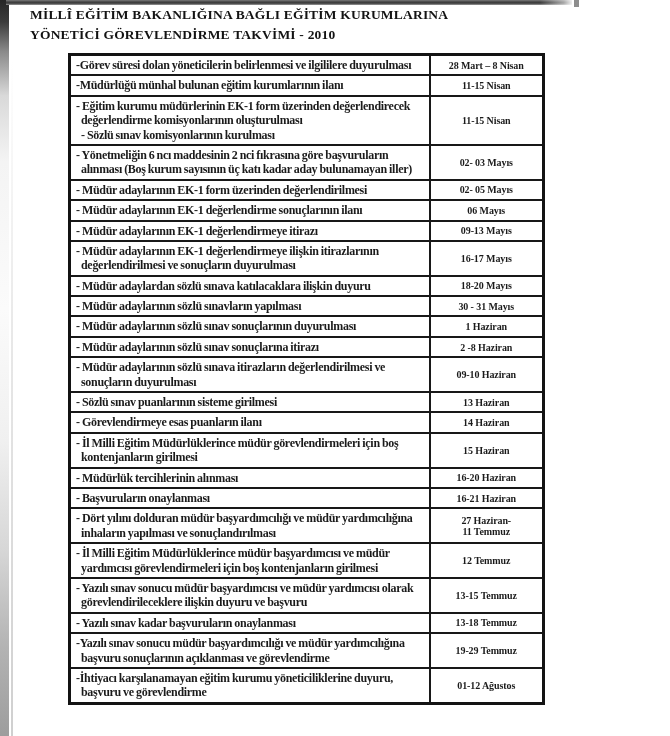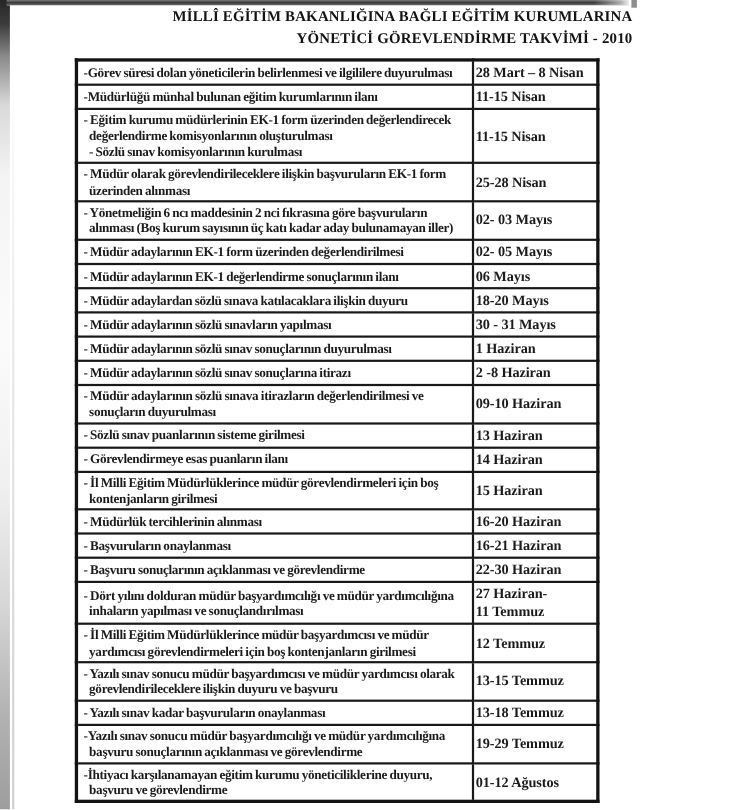--- a/index.html
+++ b/index.html
@@ -48,21 +48,21 @@
     left: 574px; top: 0;
     width: 5px; height: 7px;
     background: #8e8e8e;
   }
 
   .page-title {
     position: absolute;
     top: 5px;
     left: 30px;
     width: 545px;
-    text-align: right;
+    text-align: left;
     font-weight: bold;
     font-size: 13.5px;
     line-height: 1.5;
     color: #131313;
     letter-spacing: 0.2px;
   }
 
   table.schedule {
     position: absolute;
     left: 68px;
@@ -81,23 +81,23 @@
   td.item-cell {
     font-size: 12px;
     line-height: 1.2;
     letter-spacing: -0.3px;
     word-spacing: -0.5px;
     padding: 2px 3px 2px 10px;
     text-indent: -5px;
     white-space: pre-line;
   }
   td.date-cell {
-    font-size: 13px;
+    font-size: 10px;
     letter-spacing: -0.1px;
-    text-align: left;
+    text-align: center;
     padding: 2px 2px;
     white-space: pre-line;
   }
 </style>
 </head>
 <body>
 
 <div class="scan-left"></div>
 <div class="scan-left-line"></div>
 <div class="scan-top"></div>
@@ -122,36 +122,40 @@
       <tr>
         <td class="item-cell">-Müdürlüğü münhal bulunan eğitim kurumlarının ilanı</td>
         <td class="date-cell">11-15 Nisan</td>
       </tr>
       <tr>
         <td class="item-cell">- Eğitim kurumu müdürlerinin EK-1 form üzerinden değerlendirecek değerlendirme komisyonlarının oluşturulması
 - Sözlü sınav komisyonlarının kurulması</td>
         <td class="date-cell">11-15 Nisan</td>
       </tr>
       <tr>
-        <td class="item-cell">- Müdür olarak görevlendirileceklere ilişkin başvuruların EK-1 form üzerinden alınması</td>
-        <td class="date-cell">25-28 Nisan</td>
-      </tr>
-      <tr>
         <td class="item-cell">- Yönetmeliğin 6 ncı maddesinin 2 nci fıkrasına göre başvuruların alınması (Boş kurum sayısının üç katı kadar aday bulunamayan iller)</td>
         <td class="date-cell">02- 03 Mayıs</td>
       </tr>
       <tr>
         <td class="item-cell">- Müdür adaylarının EK-1 form üzerinden değerlendirilmesi</td>
         <td class="date-cell">02- 05 Mayıs</td>
       </tr>
       <tr>
         <td class="item-cell">- Müdür adaylarının EK-1 değerlendirme sonuçlarının ilanı</td>
         <td class="date-cell">06 Mayıs</td>
       </tr>
       <tr>
+        <td class="item-cell">- Müdür adaylarının EK-1 değerlendirmeye itirazı</td>
+        <td class="date-cell">09-13 Mayıs</td>
+      </tr>
+      <tr>
+        <td class="item-cell">- Müdür adaylarının EK-1 değerlendirmeye ilişkin itirazlarının değerlendirilmesi ve sonuçların duyurulması</td>
+        <td class="date-cell">16-17 Mayıs</td>
+      </tr>
+      <tr>
         <td class="item-cell">- Müdür adaylardan sözlü sınava katılacaklara ilişkin duyuru</td>
         <td class="date-cell">18-20 Mayıs</td>
       </tr>
       <tr>
         <td class="item-cell">- Müdür adaylarının sözlü sınavların yapılması</td>
         <td class="date-cell">30 - 31 Mayıs</td>
       </tr>
       <tr>
         <td class="item-cell">- Müdür adaylarının sözlü sınav sonuçlarının duyurulması</td>
         <td class="date-cell">1 Haziran</td>
@@ -176,24 +180,20 @@
         <td class="item-cell">- İl Milli Eğitim Müdürlüklerince müdür görevlendirmeleri için boş kontenjanların girilmesi</td>
         <td class="date-cell">15 Haziran</td>
       </tr>
       <tr>
         <td class="item-cell">- Müdürlük tercihlerinin alınması</td>
         <td class="date-cell">16-20 Haziran</td>
       </tr>
       <tr>
         <td class="item-cell">- Başvuruların onaylanması</td>
         <td class="date-cell">16-21 Haziran</td>
-      </tr>
-      <tr>
-        <td class="item-cell">- Başvuru sonuçlarının açıklanması ve görevlendirme</td>
-        <td class="date-cell">22-30 Haziran</td>
       </tr>
       <tr>
         <td class="item-cell">- Dört yılını dolduran müdür başyardımcılığı ve müdür yardımcılığına inhaların yapılması ve sonuçlandırılması</td>
         <td class="date-cell">27 Haziran-
 11 Temmuz</td>
       </tr>
       <tr>
         <td class="item-cell">- İl Milli Eğitim Müdürlüklerince müdür başyardımcısı ve müdür yardımcısı görevlendirmeleri için boş kontenjanların girilmesi</td>
         <td class="date-cell">12 Temmuz</td>
       </tr>

